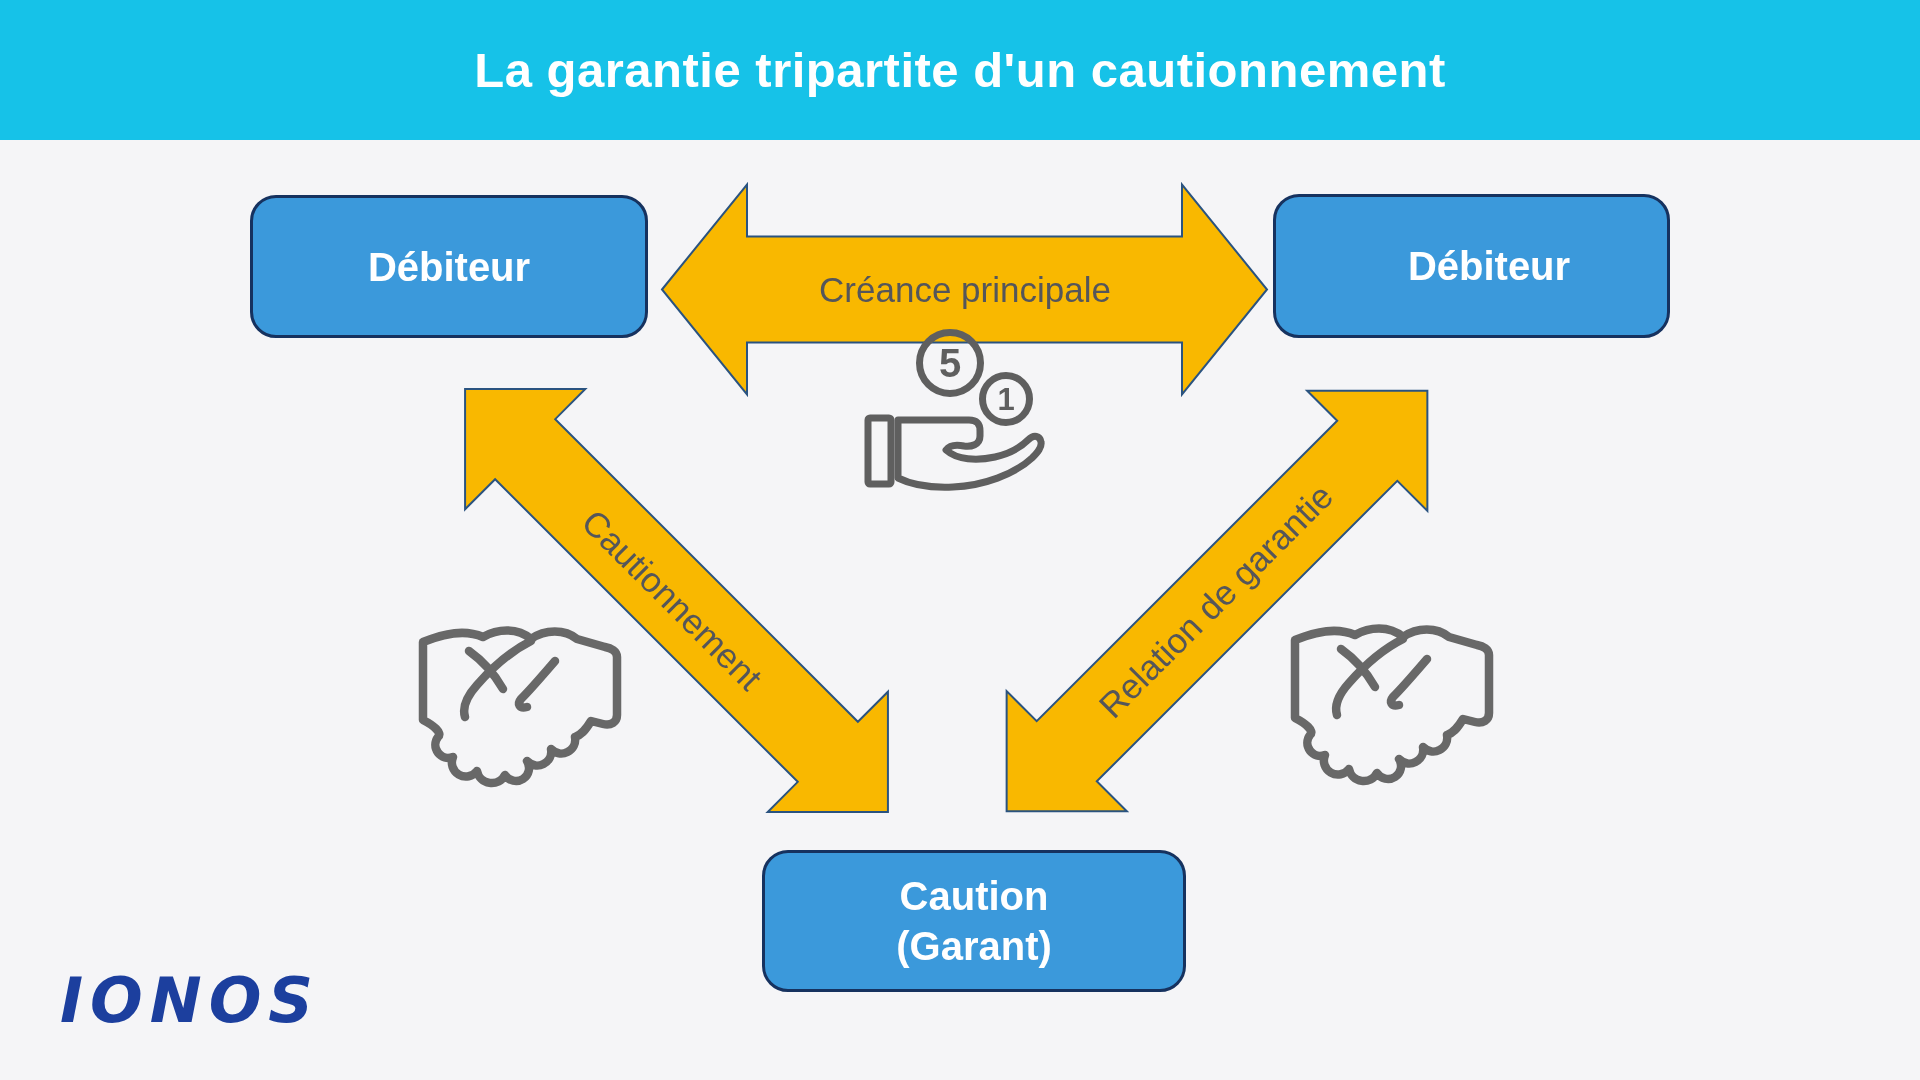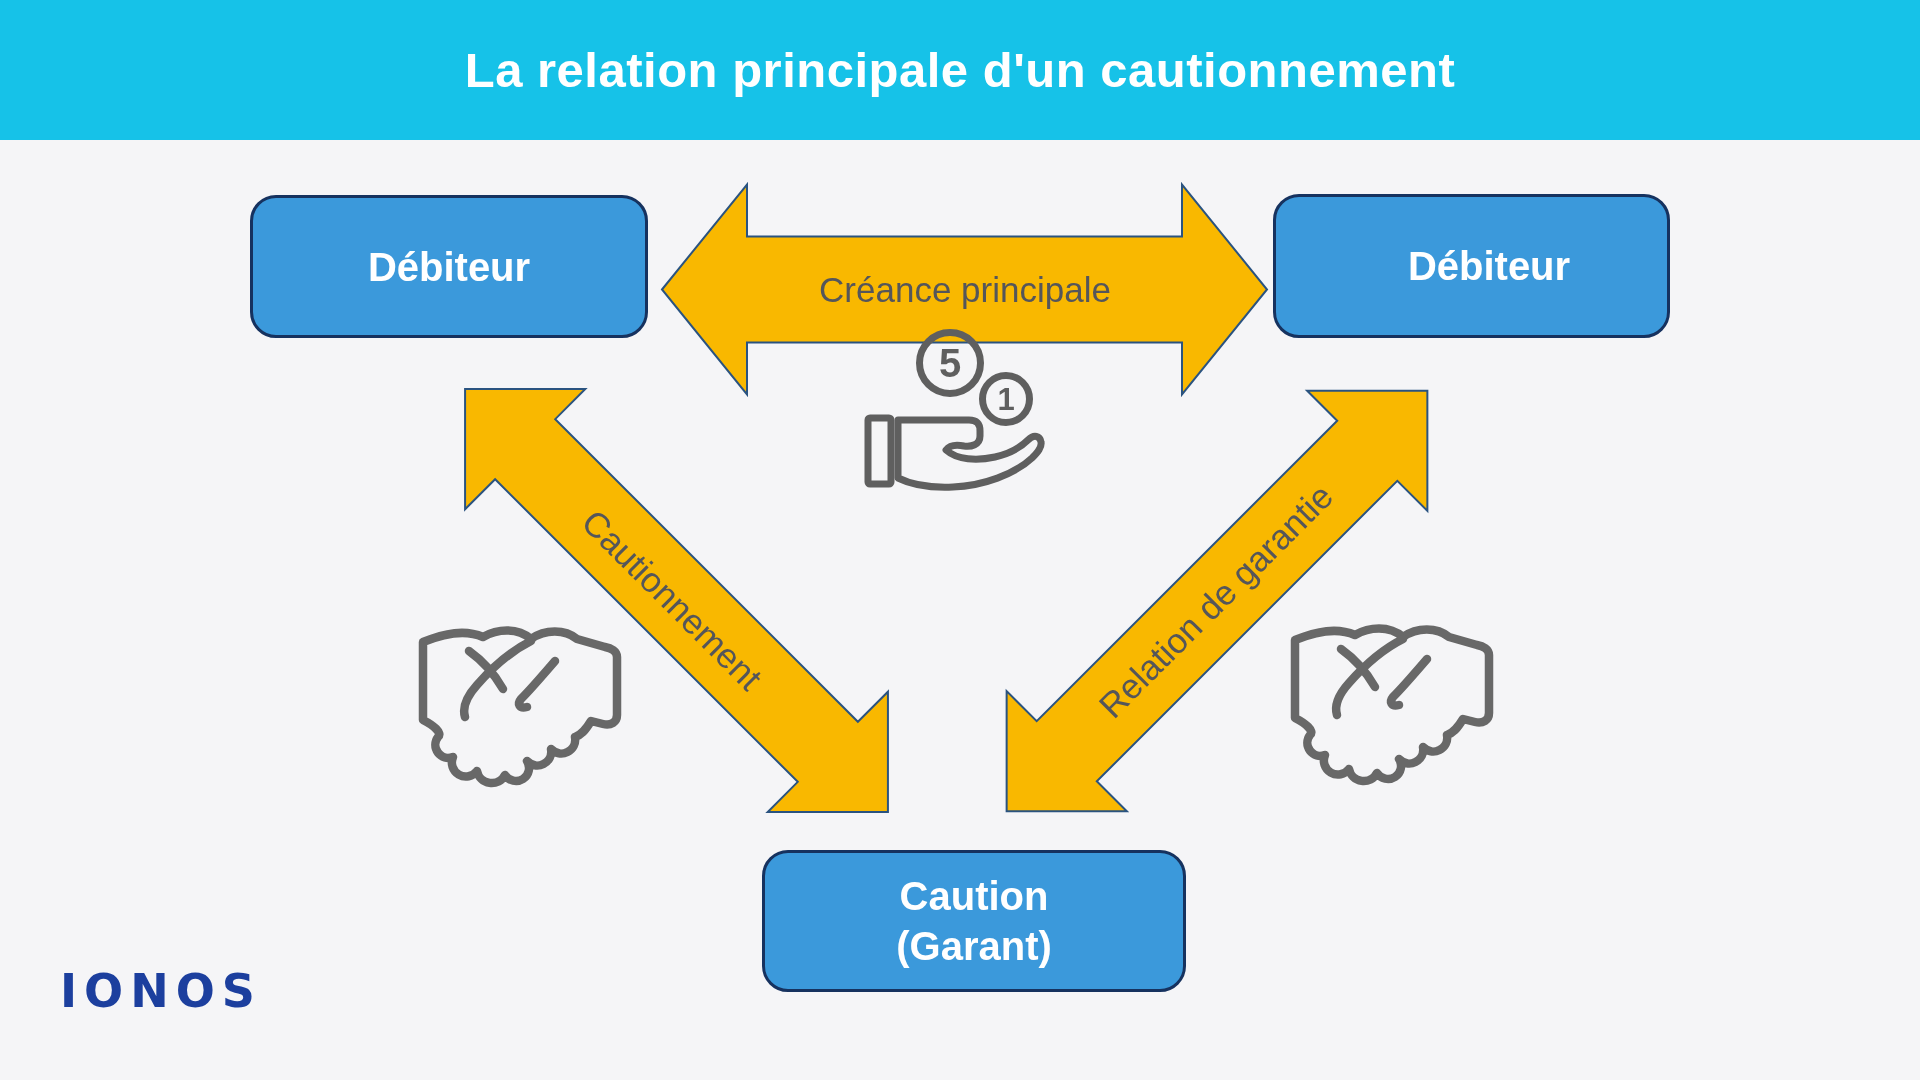--- a/index.html
+++ b/index.html
@@ -31,28 +31,28 @@
   }
   .icon-stroke{fill:none;stroke:#686868;stroke-width:8.5;stroke-linecap:round;stroke-linejoin:round;}
   .icon-stroke-thin{fill:none;stroke:#5F5F5F;stroke-width:7;stroke-linecap:round;stroke-linejoin:round;}
   .coin-digit{
     fill:#5F5F5F;font-family:"Liberation Sans",sans-serif;font-weight:bold;
     text-anchor:middle;
   }
   .logo{
     position:absolute;left:60px;top:964px;
     color:#1C3F9E;font-family:"DejaVu Sans",sans-serif;
-    font-size:46px;font-weight:800;letter-spacing:7px;
+    font-size:62px;font-weight:800;letter-spacing:7px;font-style:italic;
   }
 </style>
 </head>
 <body>
 
 <div class="header">
-  <h1>La relation principale d'un cautionnement</h1>
+  <h1>La garantie tripartite d'un cautionnement</h1>
 </div>
 
 <svg class="overlay" viewBox="0 0 1920 1080">
   <defs>
     <g id="handshake-shape">
       <path class="icon-stroke" d="M18,15
         C 40,6 60,2 78,10
         C 92,2 112,0 126,12
         C 140,2 160,2 172,12
         L 200,20

